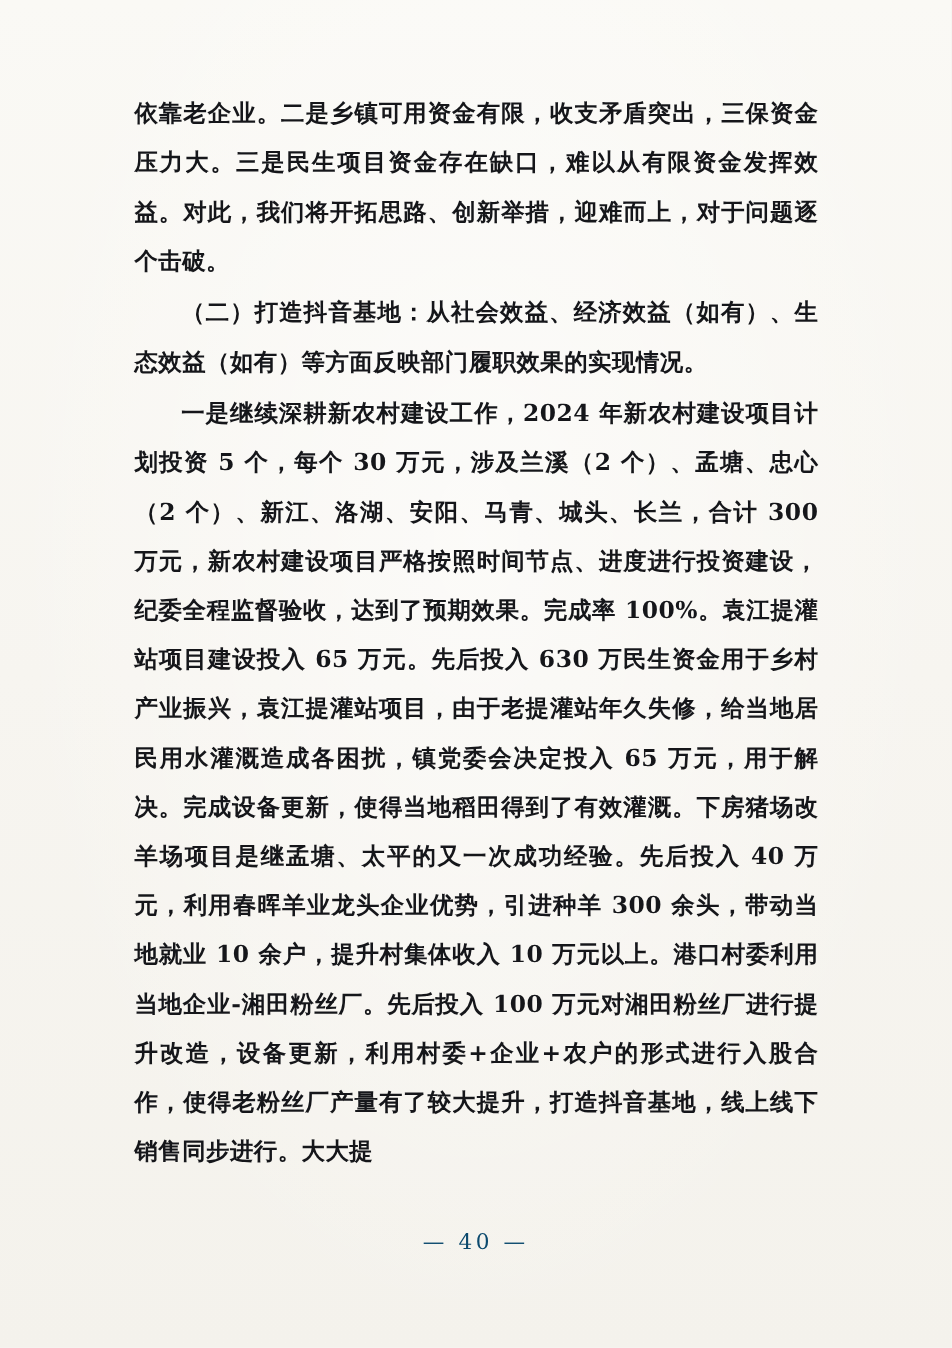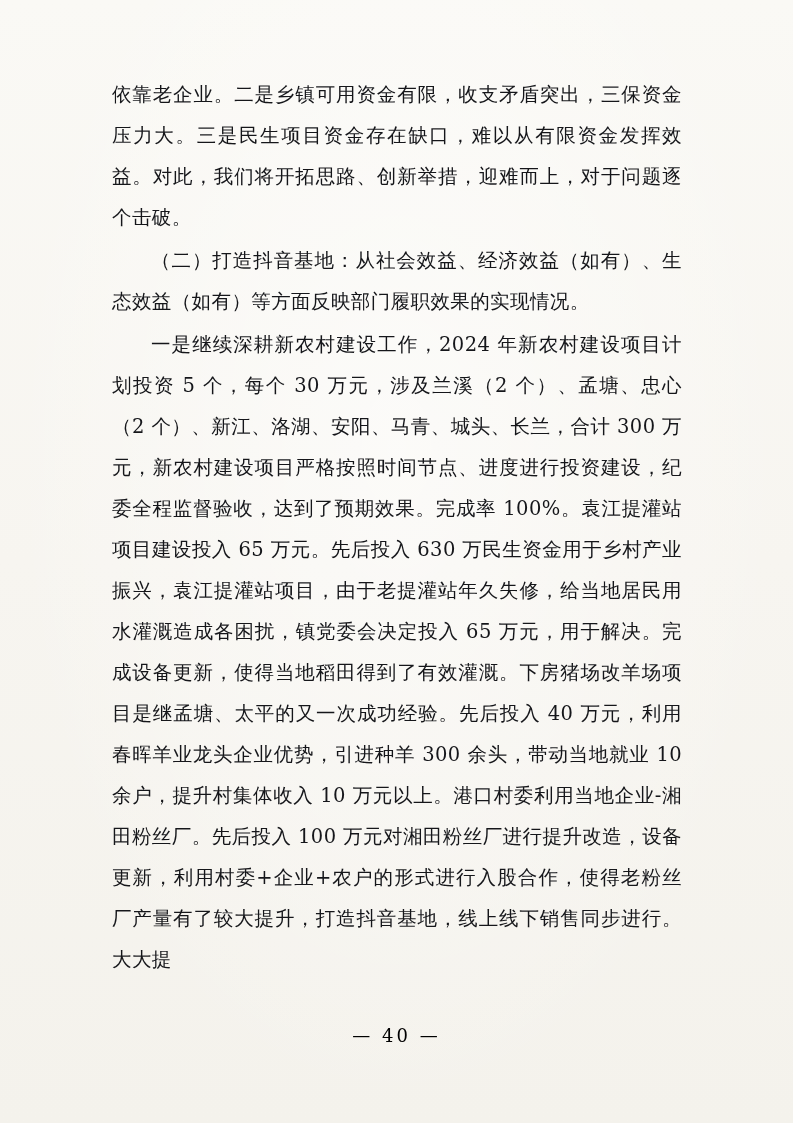--- a/index.html
+++ b/index.html
@@ -34,37 +34,37 @@
   }
   p.para {
     font-family: "DejaVu Serif", "Liberation Serif", serif;
     font-size: 19.5px;
     line-height: 41px;
     color: #15161a;
     margin: 0 0 0 0;
     text-align: justify;
     text-justify: inter-ideograph;
     letter-spacing: 0.4px;
-    font-weight: 400;
+    font-weight: 700;
   }
   p.indent {
     text-indent: 2em;
   }
   p.gap {
     margin-top: 2px;
   }
   .pagenum {
     position: absolute;
     left: 0;
     right: 0;
     top: 1025px;
     text-align: center;
     font-family: "DejaVu Serif", "Liberation Serif", serif;
     font-size: 18px;
-    color: #000000;
+    color: #0c4a6e;
     letter-spacing: 3px;
     z-index: 2;
   }
 </style>
 </head>
 <body>
 
 <div class="page">
   <div class="content">
     <p class="para">依靠老企业。二是乡镇可用资金有限，收支矛盾突出，三保资金压力大。三是民生项目资金存在缺口，难以从有限资金发挥效益。对此，我们将开拓思路、创新举措，迎难而上，对于问题逐个击破。</p>

